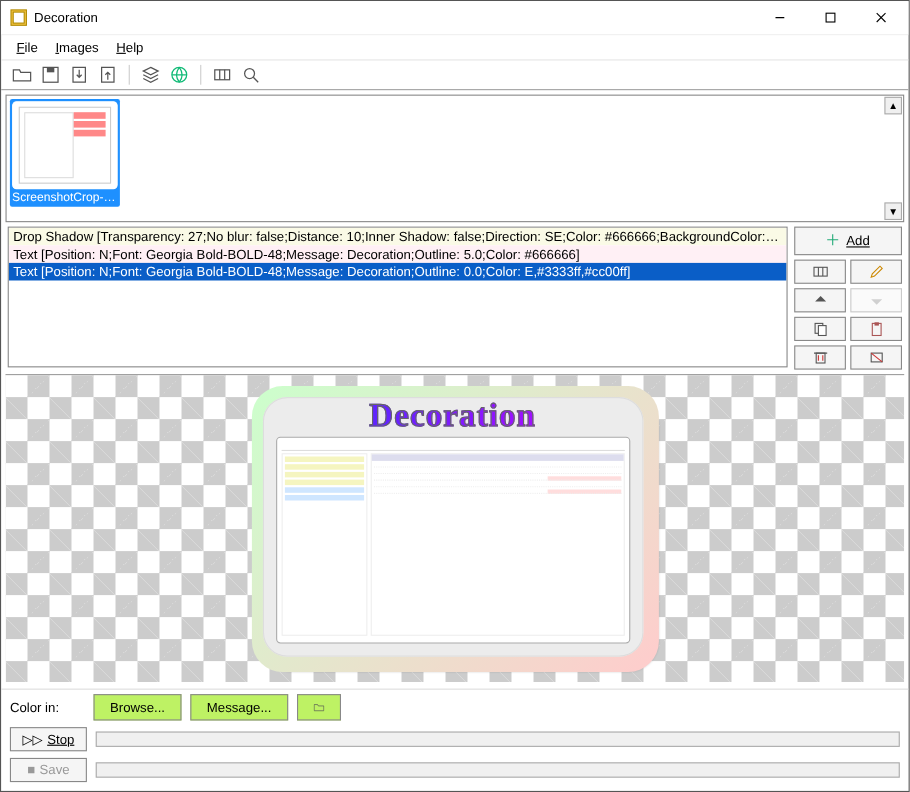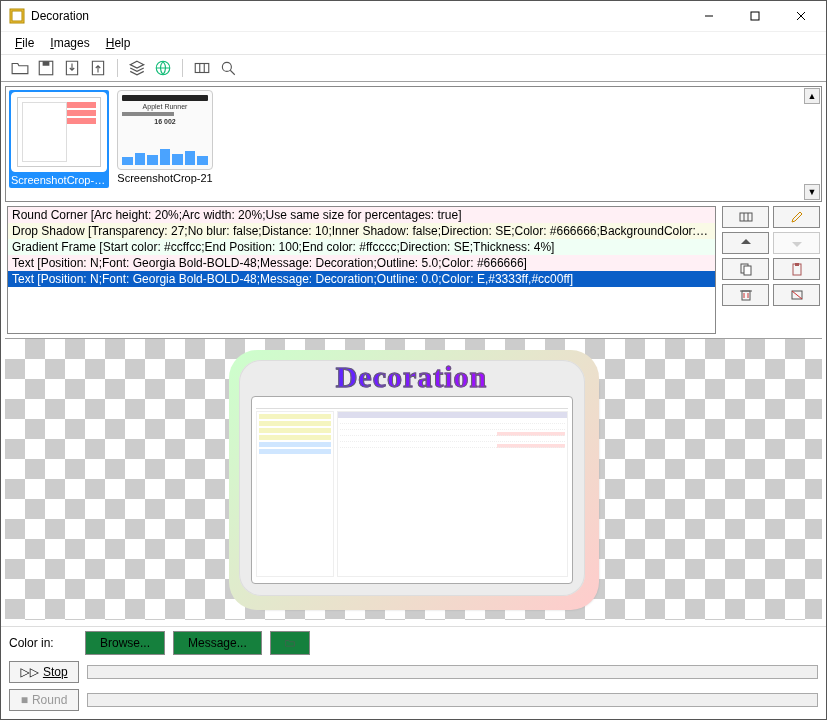--- a/index.html
+++ b/index.html
@@ -40,21 +40,21 @@
 .preview-frame { position:absolute; left:50%; top:50%; transform:translate(-50%,-50%); width:370px; height:260px; }
 .grad-border { position:absolute; inset:0; border-radius:28px; background:linear-gradient(135deg,#ccffcc,#ffcccc); }
 .shadow-layer { position:absolute; inset:10px 0 0 10px; border-radius:28px; background:#666; opacity:.27; filter:blur(1px);}
 .inner-card { position:absolute; inset:10px 14px 14px 10px; border-radius:22px; background:#ececec; display:flex; flex-direction:column; box-shadow:inset 0 0 0 1px #ddd; }
 .deco-title { text-align:center; font-family: Georgia, serif; font-weight:bold; font-size:30px; background:linear-gradient(90deg,#3333ff,#cc00ff); -webkit-background-clip:text; background-clip:text; color:transparent; -webkit-text-stroke:1px #666; margin:0 0 2px; letter-spacing:1px; }
 .inner-shot { flex:1; margin:0 12px 12px; background:#fff; border:1px solid #aaa; border-radius:4px; font-size:6px; color:#999; padding:4px; overflow:hidden; }
 .bottom { padding:4px 8px 8px; border-top:1px solid #ddd; display:flex; flex-direction:column; gap:6px; }
 .row-save { display:flex; align-items:center; gap:8px; }
 .row-save .lbl{ width:68px; }
 .row-save input[type=text]{ flex:1; height:22px; border:1px solid #888; padding:0 4px; font:inherit; }
-.row-save .b { height:24px; padding:0 14px; border:1px solid #888; background:#15803d; font:inherit; display:flex; align-items:center; }
+.row-save .b { height:24px; padding:0 14px; border:1px solid #888; background:#bef264; font:inherit; display:flex; align-items:center; }
 .row-save .icon-b{width:40px; justify-content:center;}
 .row-prog { display:flex; align-items:center; gap:8px; }
 .row-prog .b { width:70px; height:22px; border:1px solid #888; background:#f5f5f5; display:flex; align-items:center; justify-content:center; gap:4px; font:inherit; }
 .row-prog .b.disabled{ color:#999; }
 .row-prog .bar{ flex:1; height:14px; border:1px solid #aaa; background:#f0f0f0; }
 .thumb-preview-mini{display:flex;flex-direction:column;gap:2px;padding:4px;width:100%;height:100%;}
 .thumb-preview-mini .hline{height:6px;background:#222;border-radius:1px;}
 .thumb-preview-mini .sub{height:4px;background:#888;width:60%;}
 .thumb-preview-mini .bars{display:flex;gap:2px;align-items:flex-end;height:20px;margin-top:auto;}
 .thumb-preview-mini .bars div{flex:1;background:#4aa3ff;}
@@ -151,53 +151,38 @@
         <div style="position:absolute;left:4px;top:4px;right:40%;bottom:4px;border:1px solid #ddd;"></div>
         <div style="position:absolute;right:4px;top:4px;width:35%;bottom:4px;">
           <div style="height:6px;background:#f88;margin-bottom:2px;"></div>
           <div style="height:6px;background:#f88;margin-bottom:2px;"></div>
           <div style="height:6px;background:#f88;"></div>
         </div>
       </div>
     </div>
     <div class="cap">ScreenshotCrop-20...</div>
   </div>
-  <div class="thumb">
-    <div class="img">
-      <div class="thumb-preview-mini">
-        <div class="hline"></div>
-        <div style="font-size:7px;color:#333;">Applet Runner</div>
-        <div class="sub"></div>
-        <div style="font-size:7px;color:#333;font-weight:bold;">16 002</div>
-        <div class="bars">
-            <div style="height:40%"></div>
-            <div style="height:60%"></div>
-            <div style="height:50%"></div>
-            <div style="height:80%"></div>
-            <div style="height:55%"></div>
-            <div style="height:70%"></div>
-            <div style="height:45%"></div>
-          </div>
-      </div>
-    </div>
-    <div class="cap">ScreenshotCrop-21</div>
-  </div>
   <div class="scroll-up">▲</div>
   <div class="scroll-down">▼</div>
 </div>
 
 <div class="middle">
   <div class="effects-list">
-    <div class="row alt0">Round Corner [Arc height: 20%;Arc width: 20%;Use same size for percentages: true]</div>
     <div class="row alt1">Drop Shadow [Transparency: 27;No blur: false;Distance: 10;Inner Shadow: false;Direction: SE;Color: #666666;BackgroundColor: #FFFFFF]</div>
-    <div class="row alt2">Gradient Frame [Start color: #ccffcc;End Position: 100;End color: #ffcccc;Direction: SE;Thickness: 4%]</div>
     <div class="row alt3">Text [Position: N;Font: Georgia Bold-BOLD-48;Message: Decoration;Outline: 5.0;Color: #666666]</div>
     <div class="row sel">Text [Position: N;Font: Georgia Bold-BOLD-48;Message: Decoration;Outline: 0.0;Color: E,#3333ff,#cc00ff]</div>
   </div>
   <div class="side-btns">
+    <div class="btn-add">
+      <span><svg width="12" height="12" viewBox="0 0 12 12">
+            <line x1="6" y1="1" x2="6" y2="11" stroke="#2a7"></line>
+            <line x1="1" y1="6" x2="11" y2="6" stroke="#2a7"></line>
+          </svg></span>
+      <span style="text-decoration:underline">Add</span>
+    </div>
     <div class="pair">
       <div class="sq">
           <svg width="14" height="14" viewBox="0 0 14 14">
             <rect x="1" y="3" width="12" height="8" fill="none" stroke="#555"></rect>
             <line x1="5" y1="3" x2="5" y2="11" stroke="#555"></line>
             <line x1="9" y1="3" x2="9" y2="11" stroke="#555"></line>
           </svg>
         </div>
       <div class="sq">
           <svg width="14" height="14" viewBox="0 0 14 14">
@@ -296,17 +281,17 @@
   <div class="row-prog">
     <button class="b">
       <span>▷▷</span>
       <span style="text-decoration:underline">Stop</span>
     </button>
     <div class="bar"></div>
   </div>
   <div class="row-prog">
     <button class="b disabled">
       <span>■</span>
-      <span>Round</span>
+      <span>Save</span>
     </button>
     <div class="bar"></div>
   </div>
 </div>
 
 </body></html>

